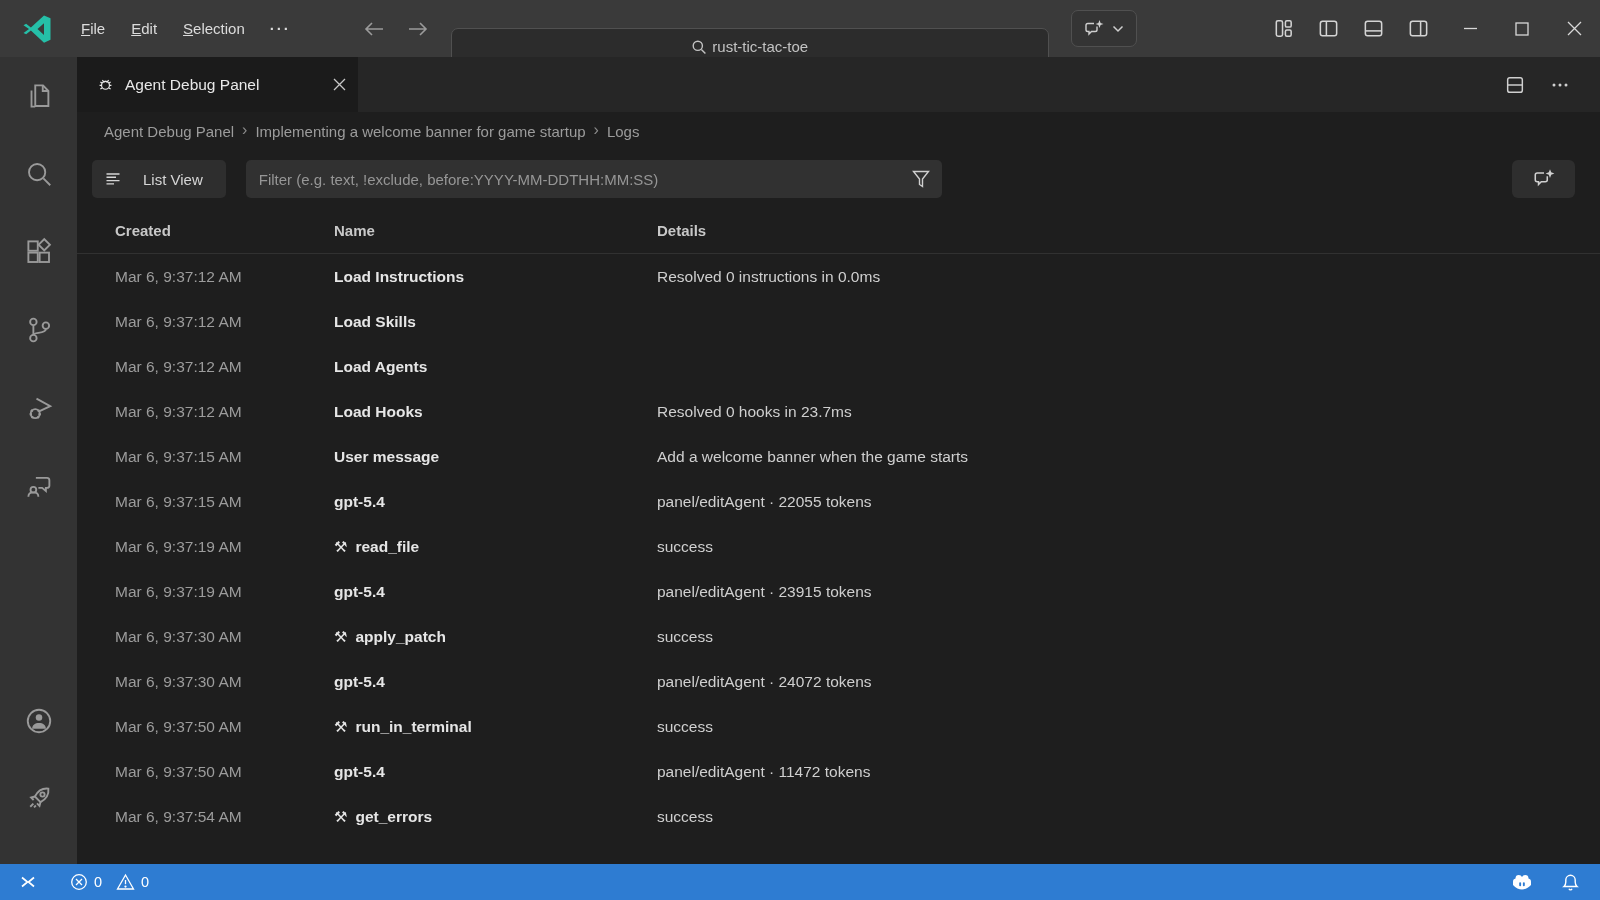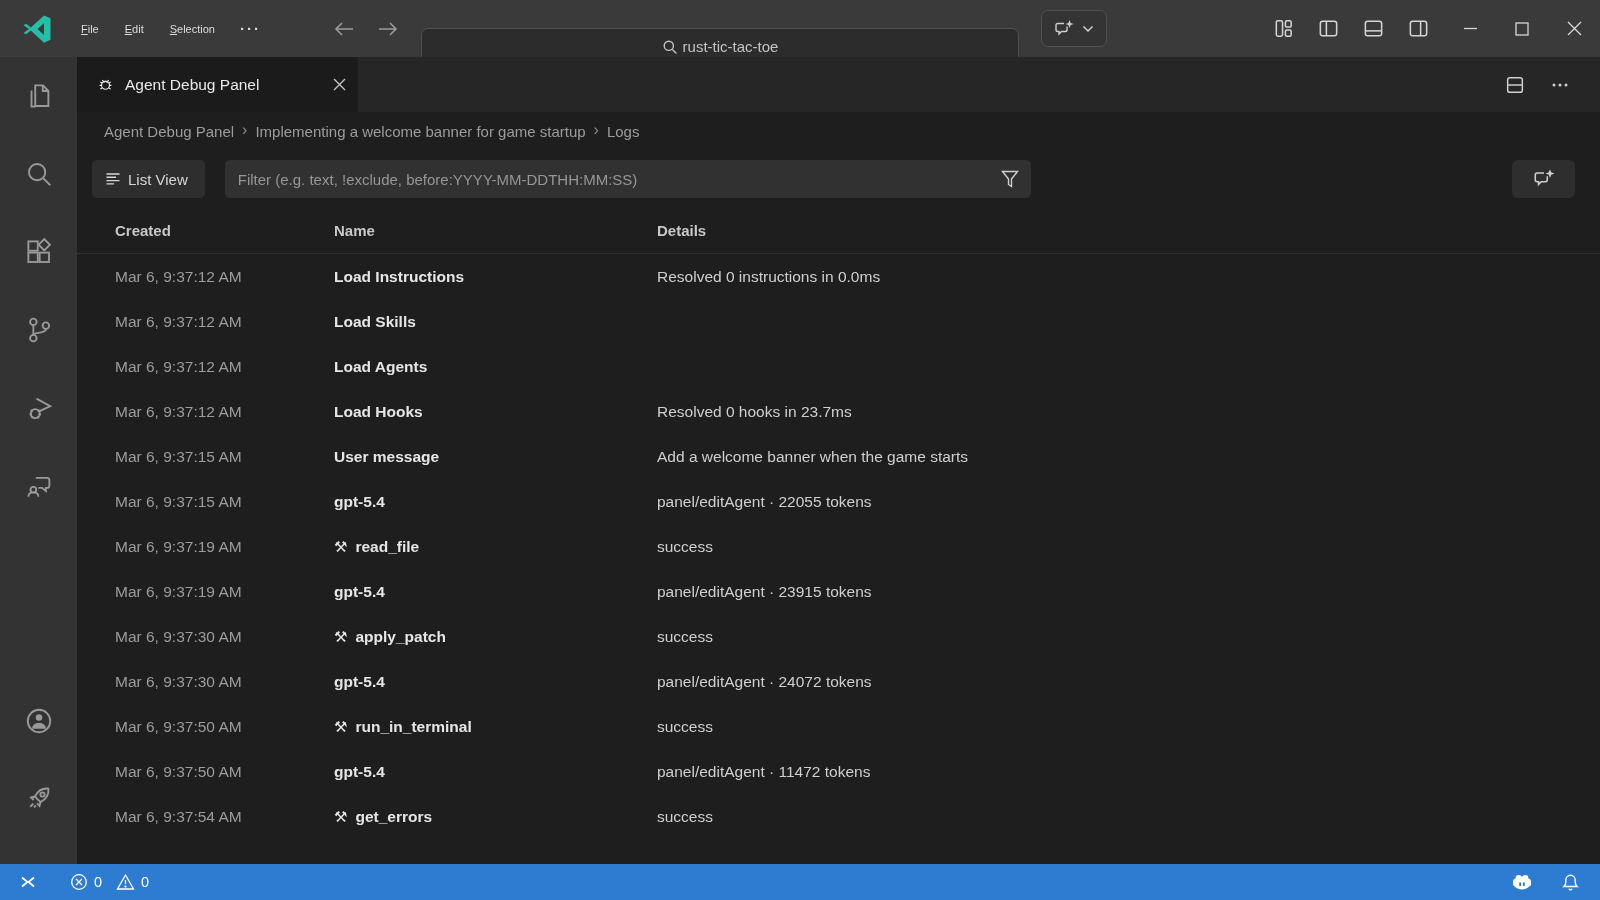--- a/index.html
+++ b/index.html
@@ -5,21 +5,21 @@
   * { margin:0; padding:0; box-sizing:border-box; }
   html,body { width:1600px; height:900px; background:#1e1e1e; overflow:hidden; }
   body { font-family:"Liberation Sans", sans-serif; }
   svg { display:block; }
   .window { width:1600px; height:900px; display:flex; flex-direction:column; background:#1e1e1e; }
 
   
   .titlebar { height:57px; flex:none; background:#3a3a3a; display:flex; align-items:center; }
   .logo { width:30px; height:30px; margin:0 18px 0 22px; flex:none; }
   .menu { display:flex; align-items:center; gap:4px; }
-  .menu-item { display:inline-block; padding:5px 11px; font-size:11px; color:#dcdcdc; border-radius:5px; cursor:default; }
+  .menu-item { display:inline-block; padding:5px 11px; font-size:15px; color:#dcdcdc; border-radius:5px; cursor:default; }
   .menu-item::first-letter { text-decoration:underline; }
   .menu-more { padding:5px 10px; color:#dcdcdc; letter-spacing:2px; font-size:15px; font-weight:bold; }
   .nav-arrows { margin-left:62px; display:flex; align-items:center; gap:22px; color:#9b9b9b; }
   .command-center { margin-left:22px; width:598px; height:37px; background:#2c2c2c; border:1px solid #505050;
     border-radius:7px; display:flex; align-items:center; justify-content:center; gap:5px; color:#c3c3c3; font-size:15px;margin-top:36px; }
   .copilot-pill { margin-left:22px; width:66px; height:37px; background:#343434; border:1px solid #505050;
     border-radius:7px; display:flex; align-items:center; justify-content:center; gap:7px; color:#cfcfcf; }
   .layout-group { margin-left:auto; display:flex; align-items:center; gap:22px; color:#d4d4d4; margin-right:14px; }
   .window-controls { display:flex; align-items:stretch; height:57px; }
   .wc { width:52px; display:flex; align-items:center; justify-content:center; color:#d8d8d8; }
@@ -38,23 +38,23 @@
     color:#e8e8e8; font-size:15.5px; }
   .tab-label { flex:1; white-space:nowrap; }
   .tab-close { color:#c8c8c8; display:flex; }
   .tabstrip-actions { margin-left:auto; display:flex; align-items:center; gap:24px; padding-right:30px; color:#d0d0d0; }
 
   .breadcrumbs { height:38px; flex:none; display:flex; align-items:center; gap:8px; padding-left:27px;
     font-size:15px; color:#9c9c9c; white-space:nowrap; }
   .crumb-sep { font-size:16px; color:#8a8a8a; transform:translateY(-1px); }
 
   .toolbar { height:58px; flex:none; display:flex; align-items:center; padding:0 25px 0 15px; gap:20px; }
-  .list-view-btn { height:38px; flex:none; padding:0 17px 0 13px; background:#2e2e2e; border:none; border-radius:5px;
-    display:flex; align-items:center; gap:7px; color:#d6d6d6; font-size:15px; font-family:inherit; }
-  .filter-wrap { position:relative; width:806px; height:38px; flex:none; }
+  .list-view-btn { height:38px; flex:none; padding:0 23px 0 13px; background:#2e2e2e; border:none; border-radius:5px;
+    display:flex; align-items:center; gap:22px; color:#d6d6d6; font-size:15px; font-family:inherit; }
+  .filter-wrap { position:relative; width:696px; height:38px; flex:none; }
   .filter-input { width:100%; height:100%; background:#313131; border:none; border-radius:5px; padding:0 44px 0 13px;
     color:#cccccc; font-size:15px; font-family:inherit; outline:none; }
   .filter-input::placeholder { color:#969696; }
   .funnel { position:absolute; right:11px; top:8px; color:#cfcfcf; }
   .toolbar-chat-btn { margin-left:auto; width:63px; height:38px; background:#2e2e2e; border:none; border-radius:6px;
     display:flex; align-items:center; justify-content:center; color:#d0d0d0; }
 
   .table { flex:1; display:flex; flex-direction:column; min-height:0; overflow:hidden; }
   .thead { height:46px; flex:none; display:flex; align-items:center; font-size:15px; font-weight:700; color:#c8c8c8;
     border-bottom:1px solid #313131; }

